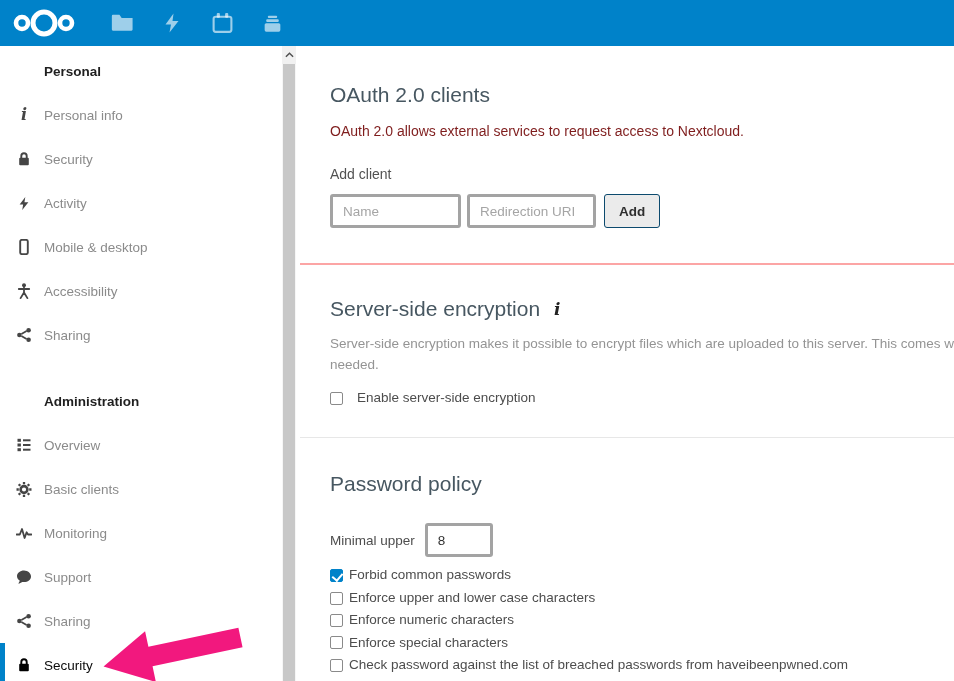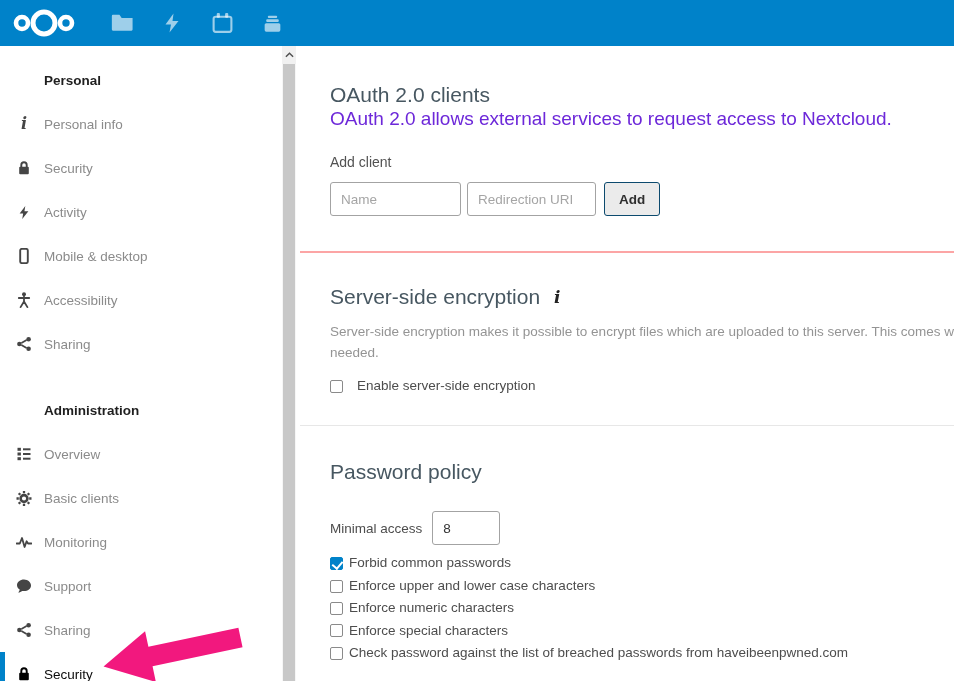--- a/index.html
+++ b/index.html
@@ -9,21 +9,21 @@
 
   
   .topbar { position:absolute; left:0; top:0; width:954px; height:46px; background:#0082c9;
     display:flex; align-items:center; }
   .logo { width:62px; height:30px; margin-left:13px; display:block; }
   .appicons { display:flex; margin-left:22px; }
   .appicon { width:50px; height:46px; display:flex; align-items:center; justify-content:center;
     color:rgba(255,255,255,0.62); cursor:pointer; }
 
   
-  .sidebar { position:absolute; left:0; top:46px; width:300px; height:635px; background:#fff; padding-top:12px; }
+  .sidebar { position:absolute; left:0; top:46px; width:300px; height:635px; background:#fff; padding-top:3px; }
   .nav-caption { height:44px; display:flex; align-items:center; padding-left:44px;
     font-size:13.5px; font-weight:700; color:#1f1f1f; }
   .nav-caption.admin { margin-top:22px; }
   .nav-item { height:44px; display:flex; align-items:center; padding-left:16px; cursor:pointer;
     font-size:13.5px; color:#8b8b8b; }
   .nav-item .nicon { width:16px; height:16px; margin-right:12px; color:#454545; display:flex;
     align-items:center; justify-content:center; flex:none; }
   .nav-item.active { border-left:5px solid #0082c9; padding-left:11px; color:#0b0b0b; }
   .nav-item.active .nicon { color:#000; }
   .info-glyph { font-family:"DejaVu Serif","Liberation Serif",serif; font-style:italic; font-weight:700;
@@ -33,24 +33,24 @@
   .sb-scroll { position:absolute; left:282px; top:46px; width:14px; height:635px; background:#f6f6f6; }
   .sb-up { position:absolute; left:0; top:0; width:14px; height:18px; background:#f1f1f1;
     display:flex; align-items:center; justify-content:center; color:#505050; }
   .sb-thumb { position:absolute; left:1px; top:18px; width:12px; height:617px; background:#c8c8c8; }
 
   
   .main { position:absolute; left:300px; top:46px; width:654px; height:635px; background:#fff; }
   .section { padding-left:30px; }
   h2 { font-size:21px; font-weight:400; color:#475761; line-height:26px; }
   .sec1 { padding-top:36px; padding-bottom:35px; }
-  .sec-desc { margin-top:1px; font-size:19px; color:#6d28d9; line-height:20px; }
+  .sec-desc { margin-top:13px; font-size:14px; color:#7f1d1d; line-height:20px; }
   .addclient-label { margin-top:25px; font-size:14px; color:#525252; }
   .addclient-row { margin-top:12px; display:flex; align-items:center; }
-  input[type=text] { height:34px; border:1px solid #a3a3a3; border-radius:3px; padding:0 10px;
+  input[type=text] { height:34px; border:3px solid #a3a3a3; border-radius:3px; padding:0 10px;
     font-size:13.5px; color:#333; font-family:inherit; background:#fff; outline:none; }
   input::placeholder { color:#a5a5a5; opacity:1; }
   .in-name { width:131px; }
   .in-uri { width:129px; margin-left:6px; }
   .btn { margin-left:8px; height:34px; padding:0 14px; background:#ebebeb; border:1px solid #0c4a6e;
     border-radius:3px; font-size:13.5px; font-weight:700; color:#2f2f2f; cursor:pointer; font-family:inherit; }
 
   .sec2 { border-top:2px solid #fca5a5; padding-top:31px; padding-bottom:29px; }
   .h2row { display:flex; align-items:center; }
   .h2row .info-icon { margin-left:14px; font-family:"DejaVu Serif","Liberation Serif",serif;
@@ -275,21 +275,21 @@
       <div class="enc-desc" style="margin-top:0;">needed.</div>
       <div class="cbrow enc-cb">
         <span class="cb"></span>
         <span class="cblabel">Enable server-side encryption</span>
       </div>
     </div>
 
     <div class="section sec3">
       <h2>Password policy</h2>
       <div class="minlen-row">
-        <span class="minlen-label">Minimal access</span>
+        <span class="minlen-label">Minimal upper</span>
         <input type="text" class="in-minlen" value="8" style="">
       </div>
       <div class="pw-list">
         <div class="cbrow">
           <span class="cb checked"></span>
           <span class="cblabel">Forbid common passwords</span>
         </div>
         <div class="cbrow">
           <span class="cb"></span>
           <span class="cblabel">Enforce upper and lower case characters</span>

